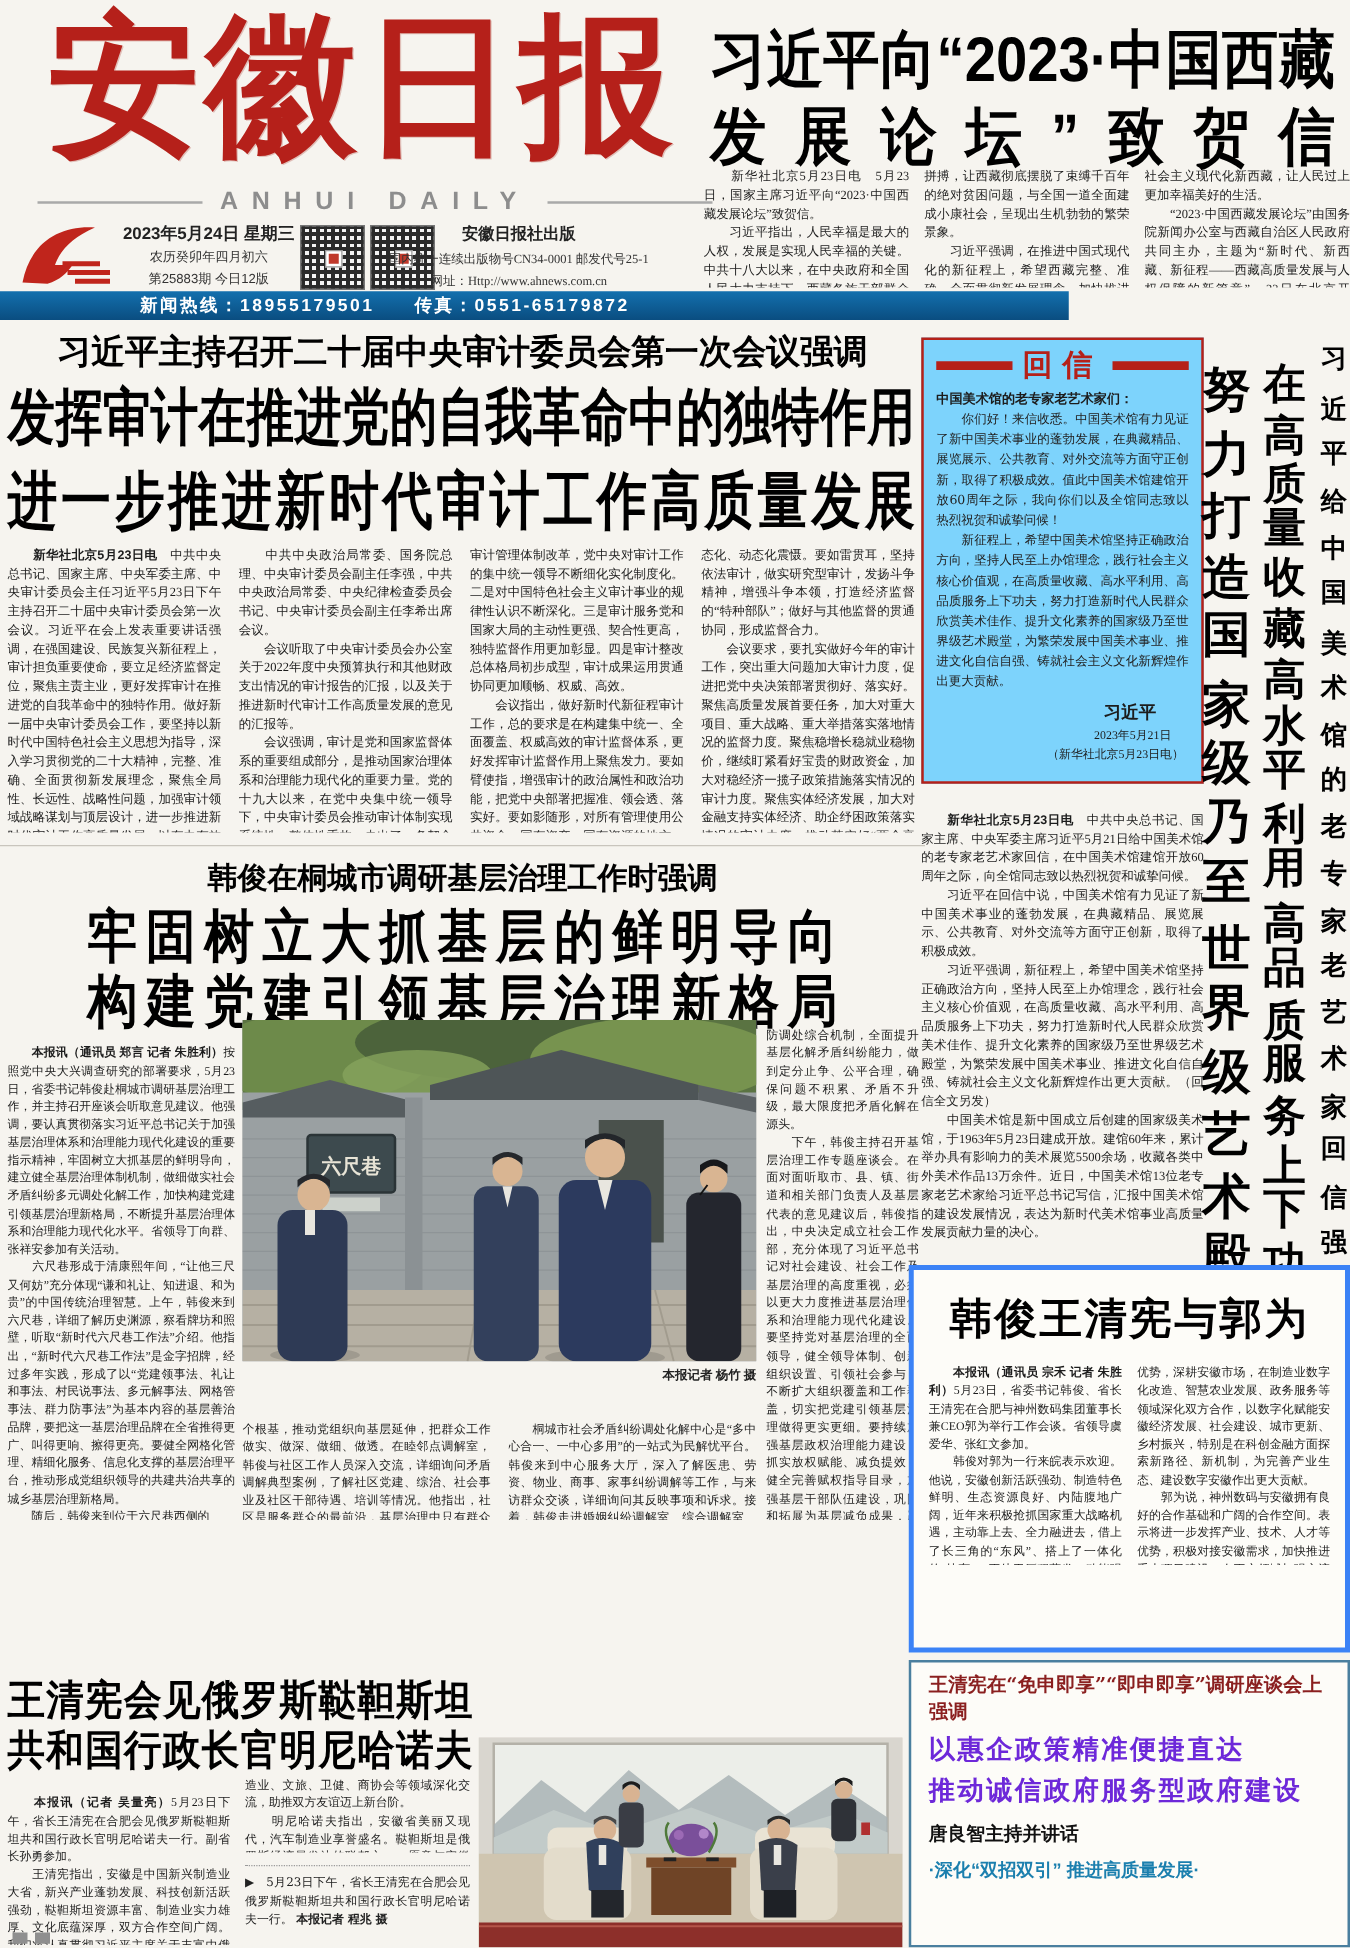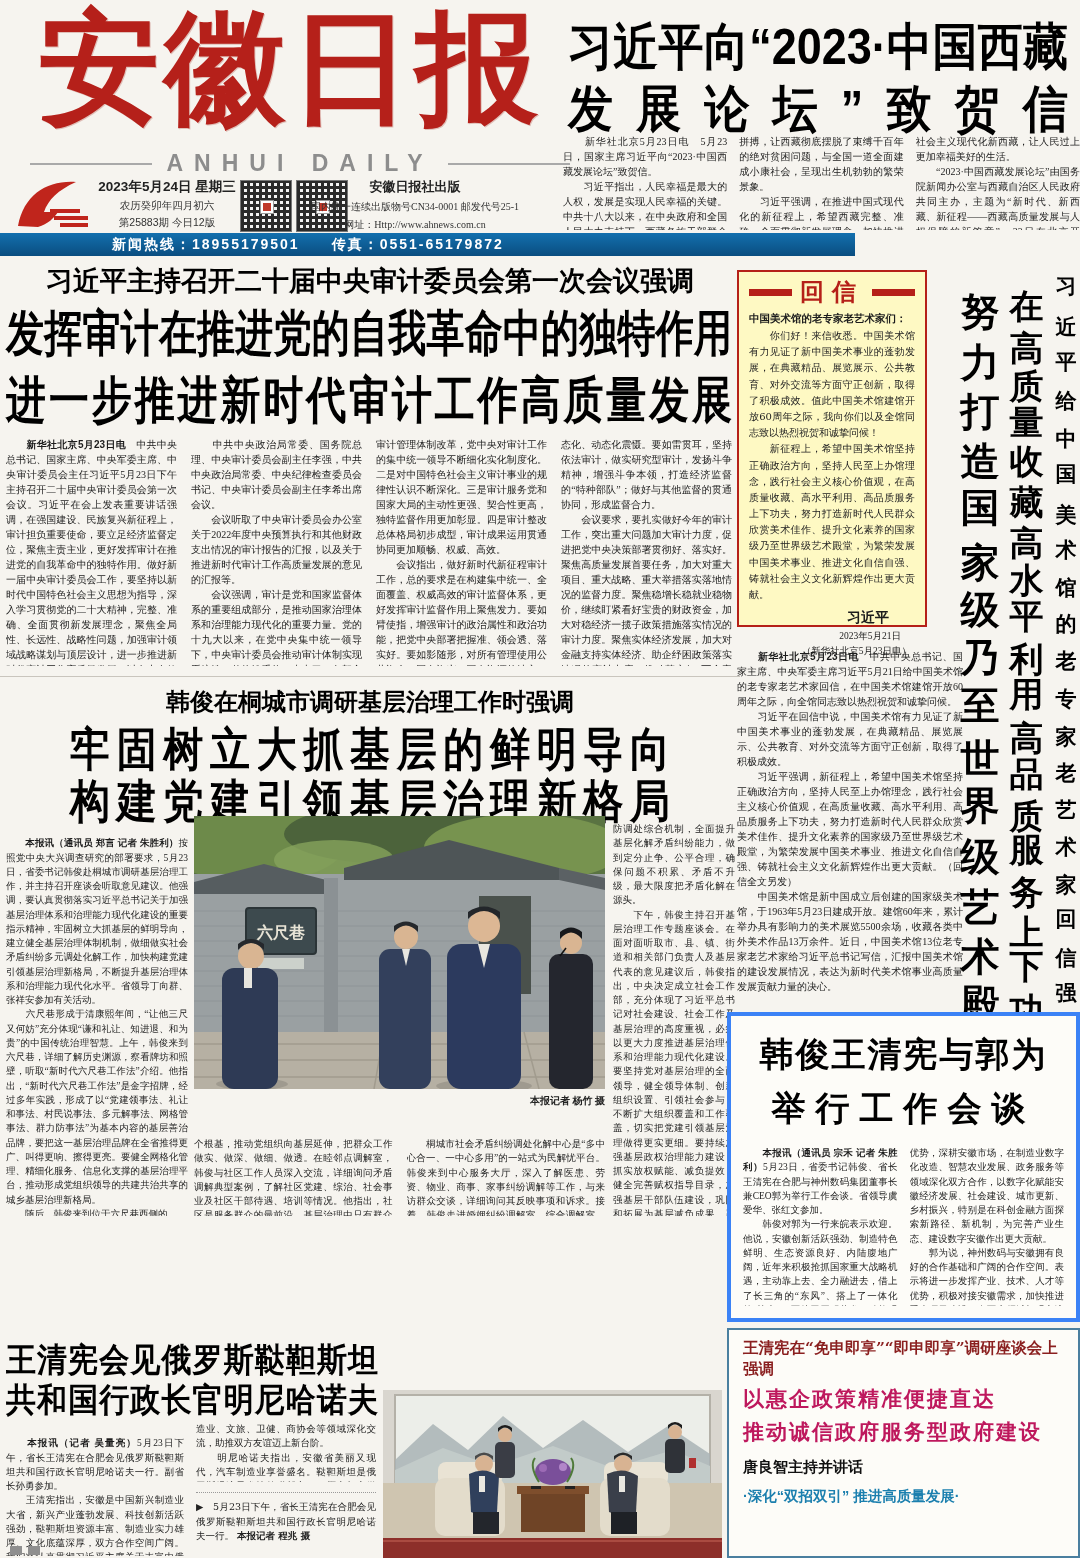--- a/index.html
+++ b/index.html
@@ -5,21 +5,21 @@
   html,body{margin:0;padding:0;}
   body{width:1080px;height:1558px;position:relative;background:#f6f4ef;overflow:hidden;
        font-family:"Liberation Serif",serif;color:#1c1c1c;}
   .abs{position:absolute;}
   
   .brand-zh{left:38px;top:2px;width:520px;height:148px;font-size:122px;line-height:1.08;
     font-weight:900;color:#b5201a;font-family:"DejaVu Serif",serif;letter-spacing:4px;
     text-shadow:1px 1px 0 rgba(160,30,20,.25);}
   .brand-en{left:30px;top:150px;width:540px;display:flex;align-items:center;gap:14px;
     color:#8d8d8d;font-family:"Liberation Sans",sans-serif;font-weight:bold;
-    font-size:23px;letter-spacing:11px;}
+    font-size:20px;letter-spacing:11px;}
   .brand-en .rule{flex:1;height:2px;background:#a9a9a9;}
   .logo{left:14px;top:176px;width:80px;height:56px;}
   .dateblock{left:96px;top:178px;width:142px;text-align:center;font-family:"Liberation Sans",sans-serif;}
   .dateblock .d1{font-size:13.5px;font-weight:bold;color:#222;}
   .dateblock .d2,.dateblock .d3{font-size:10.5px;color:#333;margin-top:3px;}
   .qr{top:180px;width:50px;height:50px;border:1px solid #777;position:absolute;
       background:
         repeating-linear-gradient(0deg,#2a2a2a 0 3px,transparent 3px 6px),
         repeating-linear-gradient(90deg,#2a2a2a 0 3px,#f3f3f3 3px 6px);}
   .qr .dot{position:absolute;left:19px;top:19px;width:12px;height:12px;background:#fff;
@@ -50,22 +50,22 @@
   .main-kicker{left:0;top:263px;width:740px;font-size:27px;}
   .main-h1{left:6px;top:301px;width:726px;font-size:38px;font-weight:900;color:#000;
     font-family:"Liberation Sans",sans-serif;text-align:justify;text-align-last:justify;
     transform:scaleY(1.3);transform-origin:top;}
   .main-h2{left:6px;top:366px;width:726px;font-size:40px;font-weight:900;color:#000;
     font-family:"Liberation Sans",sans-serif;text-align:justify;text-align-last:justify;
     transform:scaleY(1.25);transform-origin:top;}
   .main-cols{left:6px;top:437px;width:726px;height:229px;gap:14px;}
   .main-cols .coltxt{flex:1;}
   
-  .letterbox{left:737px;top:270px;width:190px;height:357px;border:2px solid #b52018;
-    box-sizing:border-box;background:#fef9c3;padding:8px 10px 6px;}
+  .letterbox{left:737px;top:270px;width:226px;height:357px;border:2px solid #b52018;
+    box-sizing:border-box;background:#7dd3fc;padding:8px 10px 6px;}
   .lettertitle{display:flex;align-items:center;gap:8px;margin:-4px 0 4px;}
   .lettertitle .bar{flex:1;height:7px;background:#b52018;}
   .lettertitle .t{color:#b52018;font-weight:900;font-size:24px;letter-spacing:8px;
     font-family:"Liberation Sans",sans-serif;}
   .letterbody{font-size:10px;line-height:1.62;color:#222;white-space:pre-line;text-align:justify;
     font-family:"DejaVu Serif",serif;}
   .lettersal{font-weight:bold;font-size:10.5px;margin-bottom:2px;}
   .lettersign{text-align:right;font-weight:900;font-size:14px;margin-top:6px;padding-right:26px;
     font-family:"Liberation Sans",sans-serif;}
   .letterdate{text-align:right;font-size:9.5px;margin-top:3px;padding-right:14px;}
@@ -118,21 +118,21 @@
   .ru-dots{left:196px;top:1492px;width:180px;border-top:1.5px dotted #9a9a9a;}
   .ru-cap{left:196px;top:1500px;width:180px;font-size:9.5px;line-height:1.55;text-align:justify;
     color:#222;font-family:"DejaVu Serif",serif;}
   .ru-cap .credit{font-weight:bold;white-space:nowrap;}
   .ru-photo{left:383px;top:1390px;width:339px;height:168px;background:#d9d6cf;}
   
   .bluebox{left:727px;top:1328px;width:353px;height:230px;border:2px solid #4a7f9f;
     box-sizing:border-box;background:#fdfcf8;padding:8px 14px;}
   .bluebox .bk{color:#8a1f1f;font-weight:bold;font-size:15.5px;line-height:1.35;
     font-family:"DejaVu Serif",serif;}
-  .bluebox .bl{color:#be185d;font-weight:900;font-size:21px;margin-top:5px;letter-spacing:2px;
+  .bluebox .bl{color:#6d28d9;font-weight:900;font-size:21px;margin-top:5px;letter-spacing:2px;
     font-family:"Liberation Sans",sans-serif;}
   .bluebox .bsub{color:#111;font-weight:bold;font-size:15px;margin-top:4px;
     font-family:"DejaVu Serif",serif;}
   .bluebox .teal{color:#1b7fae;font-weight:bold;font-size:14.5px;margin-top:10px;
     font-family:"Liberation Sans",sans-serif;}
   .gap8{height:8px;}
   .smudge{left:10px;top:1546px;width:30px;height:9px;display:flex;gap:6px;}
   .smudge i{flex:1;background:#8f8f8f;display:block;}
 </style>
 </head>
@@ -320,21 +320,20 @@
 <div class="abs hj-below">
   <div class="coltxt">个根基，推动党组织向基层延伸，把群众工作做实、做深、做细、做透。在睦邻点调解室，韩俊与社区工作人员深入交流，详细询问矛盾调解典型案例，了解社区党建、综治、社会事业及社区干部待遇、培训等情况。他指出，社区是服务群众的最前沿，基层治理中只有群众有自主</div>
   <div class="coltxt">　　桐城市社会矛盾纠纷调处化解中心是“多中心合一、一中心多用”的一站式为民解忧平台。韩俊来到中心服务大厅，深入了解医患、劳资、物业、商事、家事纠纷调解等工作，与来访群众交谈，详细询问其反映事项和诉求。接着，韩俊走进婚姻纠纷调解室、综合调解室、心理咨询室与</div>
 </div>
 
 <div class="abs coltxt hj-right">防调处综合机制，全面提升基层化解矛盾纠纷能力，做到定分止争、公平合理，确保问题不积累、矛盾不升级，最大限度把矛盾化解在源头。
 　　下午，韩俊主持召开基层治理工作专题座谈会。在面对面听取市、县、镇、街道和相关部门负责人及基层代表的意见建议后，韩俊指出，中央决定成立社会工作部，充分体现了习近平总书记对社会建设、社会工作及基层治理的高度重视，必须以更大力度推进基层治理体系和治理能力现代化建设。要坚持党对基层治理的全面领导，健全领导体制、创新组织设置、引领社会参与，不断扩大组织覆盖和工作覆盖，切实把党建引领基层治理做得更实更细。要持续加强基层政权治理能力建设，抓实放权赋能、减负提效，健全完善赋权指导目录，加强基层干部队伍建设，巩固和拓展为基层减负成果，严格落实社区事项“准入制度”，更好为群众提供服务。要持续加强自治、法治、德治相结合的基层治理体系建设，健全党组织领导的基层群众自治机制。要持续加强基层治理数字化建设，依托全省一体化“数字底座”，探索构建基层治理平台，拓展数字技术应用场景，推动实现一网统管、一网统办。要持续加强矛盾纠纷化解工作，坚持和发展好新时代“枫桥经验”，深入推进</div>
 
 <div class="abs redbox">
   <div class="h1">韩俊王清宪与郭为</div>
-  <div class="h2">举行工作会谈</div>
   <div class="cols">
     <div class="coltxt"><p class="colp"><b>　　本报讯（通讯员 宗禾 记者 朱胜利）</b><span>5月23日，省委书记韩俊、省长王清宪在合肥与神州数码集团董事长兼CEO郭为举行工作会谈。省领导虞爱华、张红文参加。
 　　韩俊对郭为一行来皖表示欢迎。他说，安徽创新活跃强劲、制造特色鲜明、生态资源良好、内陆腹地广阔，近年来积极抢抓国家重大战略机遇，主动靠上去、全力融进去，借上了长三角的“东风”、搭上了一体化的“快车”，正处于厚积薄发、动能强劲、大有可为的上升期、关键期。神州数码是全国大型云及数字化服务商，希望发挥自身</span></p></div>
     <div class="coltxt">优势，深耕安徽市场，在制造业数字化改造、智慧农业发展、政务服务等领域深化双方合作，以数字化赋能安徽经济发展、社会建设、城市更新、乡村振兴，特别是在科创金融方面探索新路径、新机制，为完善产业生态、建设数字安徽作出更大贡献。
 　　郭为说，神州数码与安徽拥有良好的合作基础和广阔的合作空间。表示将进一步发挥产业、技术、人才等优势，积极对接安徽需求，加快推进重大项目建设，在更广领域加强交流合作，实现互利共赢。</div>
   </div>
 </div>
 
 <div class="abs ru-h1">王清宪会见俄罗斯鞑靼斯坦</div>
 <div class="abs ru-h2">共和国行政长官明尼哈诺夫</div>

